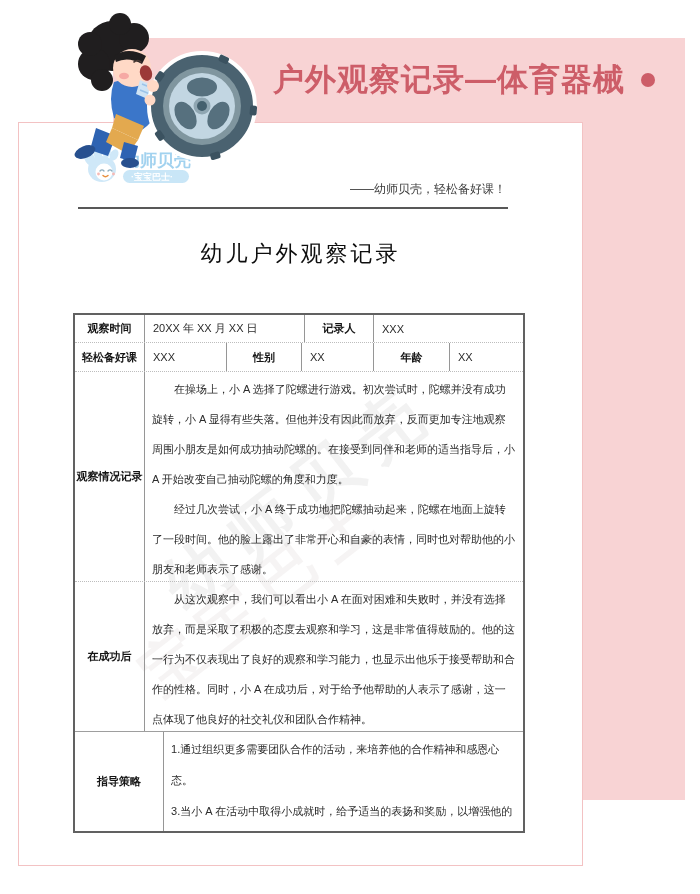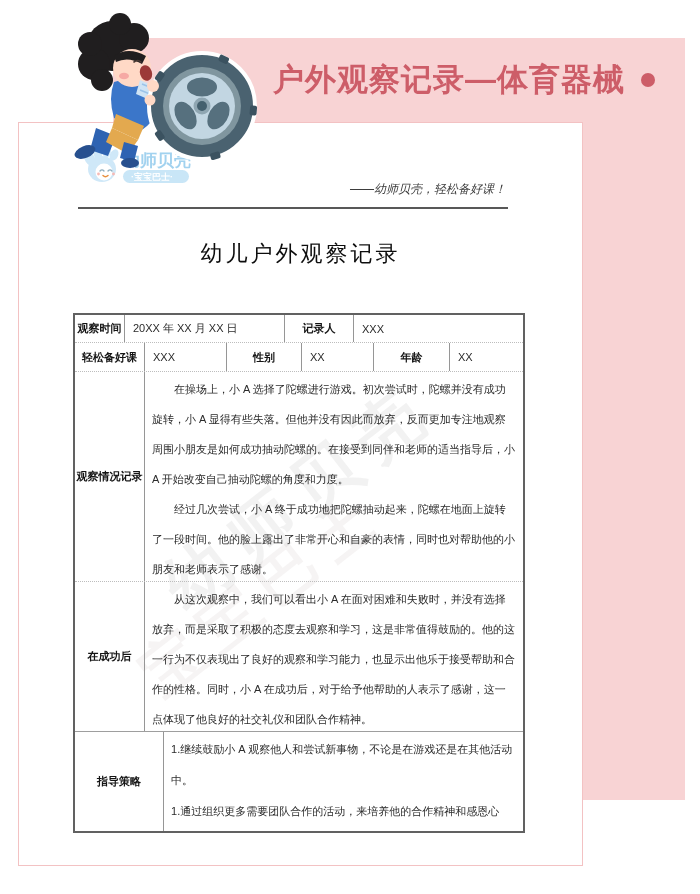--- a/index.html
+++ b/index.html
@@ -19,21 +19,21 @@
   .side-col{position:absolute;left:583px;top:122px;width:102px;height:678px;background:#f8d3d4;z-index:0;}
   
   .page{
     position:absolute;left:18px;top:122px;width:565px;height:744px;background:#ffffff;
     border:1px solid #f3c2c3;box-sizing:border-box;z-index:2;
   }
   
   .character{position:absolute;left:54px;top:10px;width:214px;height:158px;z-index:6;}
   
   .logo{position:absolute;left:64px;top:20px;width:150px;height:46px;}
-  .tagline{position:absolute;right:76px;top:58px;font-size:12px;color:#3c3c3c;white-space:nowrap;font-style:italic;}
+  .tagline{position:absolute;right:76px;top:58px;font-size:12px;color:#3c3c3c;white-space:nowrap;}
   .rule{position:absolute;left:59px;top:84px;width:430px;height:2px;background:#585858;}
   .doc-title{position:absolute;left:0;top:116px;width:100%;text-align:center;
     font-size:22px;font-weight:normal;color:#0d0d0d;letter-spacing:3px;}
   
   .wm{position:absolute;z-index:0;font-weight:bold;pointer-events:none;white-space:nowrap;}
   .wm1{left:120px;top:330px;font-size:66px;color:rgba(150,150,150,0.12);transform:rotate(-38deg);letter-spacing:14px;}
   .wm2{left:100px;top:430px;font-size:60px;color:rgba(170,150,150,0.10);transform:rotate(-38deg);letter-spacing:12px;}
   
   .obs-table{
     position:absolute;left:54px;top:190px;width:452px;height:520px;z-index:3;
@@ -148,21 +148,21 @@
 
     <div class="tagline">——幼师贝壳，轻松备好课！</div>
 
     <div class="rule"></div>
 
     <div class="doc-title">幼儿户外观察记录</div>
 
     <div class="obs-table">
 
       <div class="t-row h-r1 row-dotted">
-        <div class="t-cell t-label" style="width:50px">观察时间</div>
+        <div class="t-cell t-label" style="width:70px">观察时间</div>
         <div class="t-cell t-value" style="width:160px">20XX 年 XX 月 XX 日</div>
         <div class="t-cell t-label" style="width:69px">记录人</div>
         <div class="t-cell t-value" style="width:149px">XXX</div>
       </div>
 
       <div class="t-row h-r2 row-dotted">
         <div class="t-cell t-label" style="width:70px">轻松备好课</div>
         <div class="t-cell t-value" style="width:82px">XXX</div>
         <div class="t-cell t-label" style="width:75px">性别</div>
         <div class="t-cell t-value" style="width:72px">XX</div>
@@ -181,21 +181,20 @@
       <div class="t-row h-r4 row-solid">
         <div class="t-cell t-label" style="width:70px">在成功后</div>
         <div class="t-cell t-body" style="width:378px">
           <p>从这次观察中，我们可以看出小 A 在面对困难和失败时，并没有选择放弃，而是采取了积极的态度去观察和学习，这是非常值得鼓励的。他的这一行为不仅表现出了良好的观察和学习能力，也显示出他乐于接受帮助和合作的性格。同时，小 A 在成功后，对于给予他帮助的人表示了感谢，这一点体现了他良好的社交礼仪和团队合作精神。</p>
         </div>
       </div>
 
       <div class="t-row h-r5">
         <div class="t-cell t-label" style="width:94px">指导策略</div>
         <div class="t-cell t-body" style="width:378px">
-          <p class="no-indent">1.继续鼓励小 A 观察他人和尝试新事物，不论是在游戏还是在其他活动中。</p>
           <p class="no-indent">1.通过组织更多需要团队合作的活动，来培养他的合作精神和感恩心态。</p>
           <p class="no-indent">3.当小 A 在活动中取得小成就时，给予适当的表扬和奖励，以增强他的自信心。</p>
         </div>
       </div>
 
     </div>
   </div>
 </div>
 
 </body></html>

